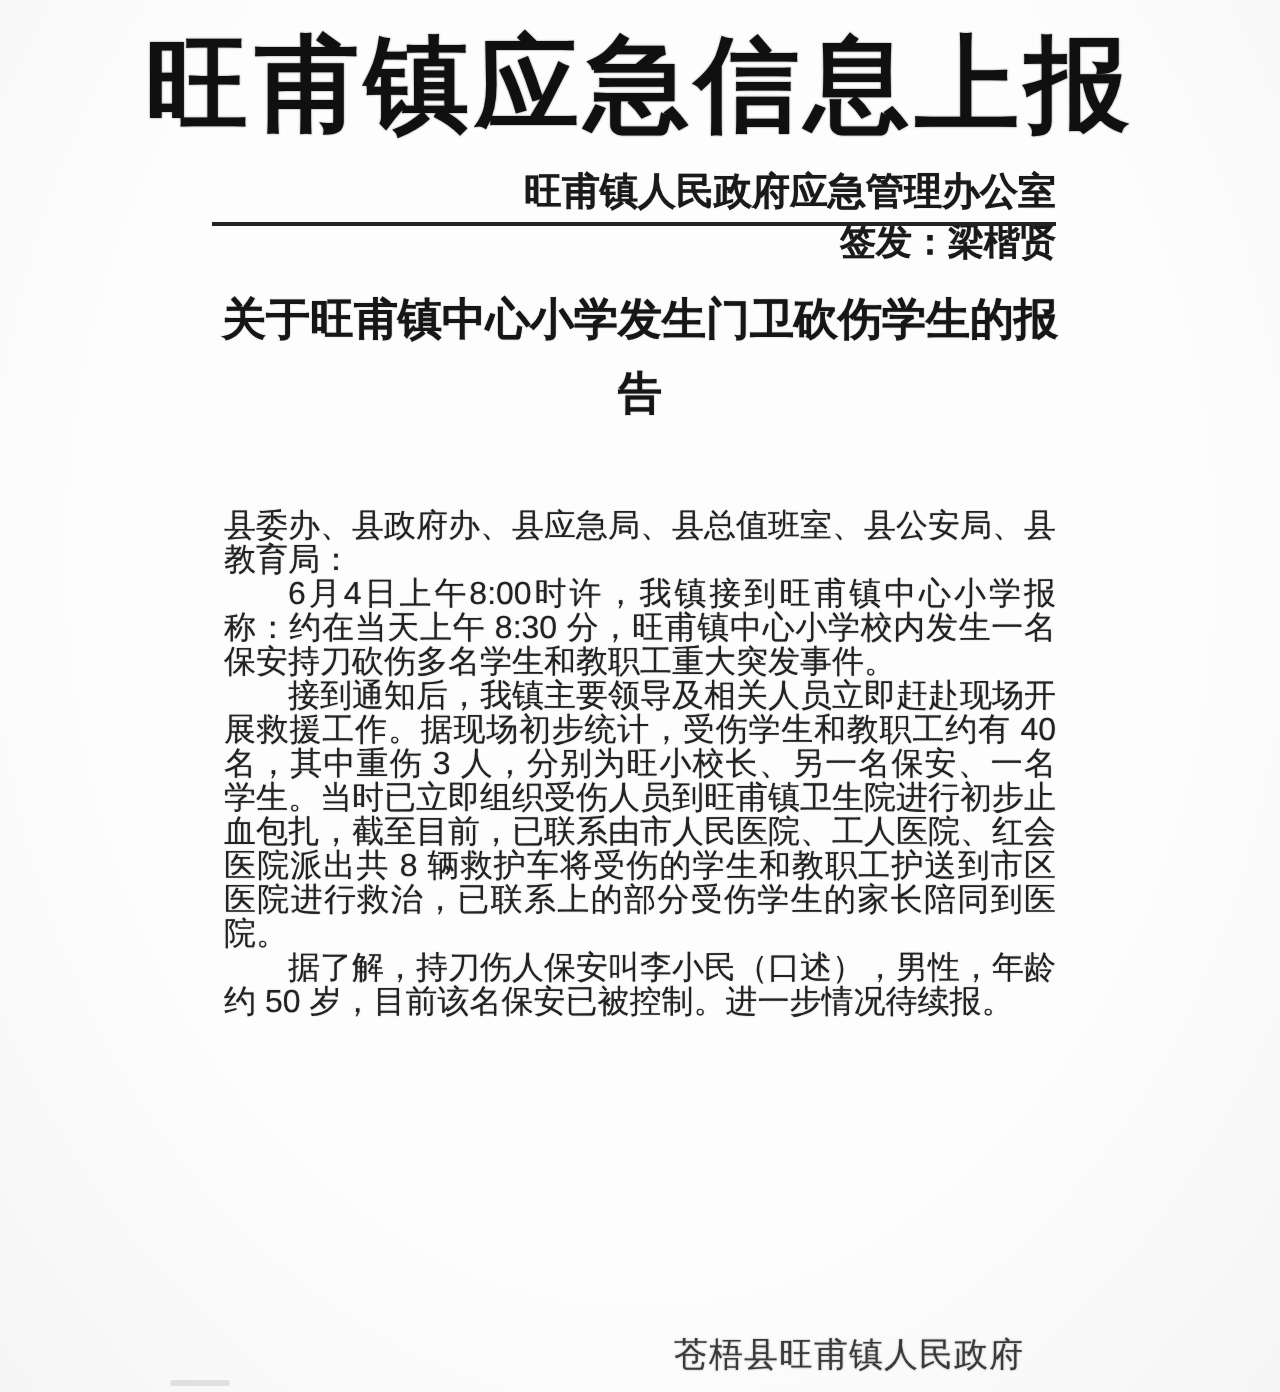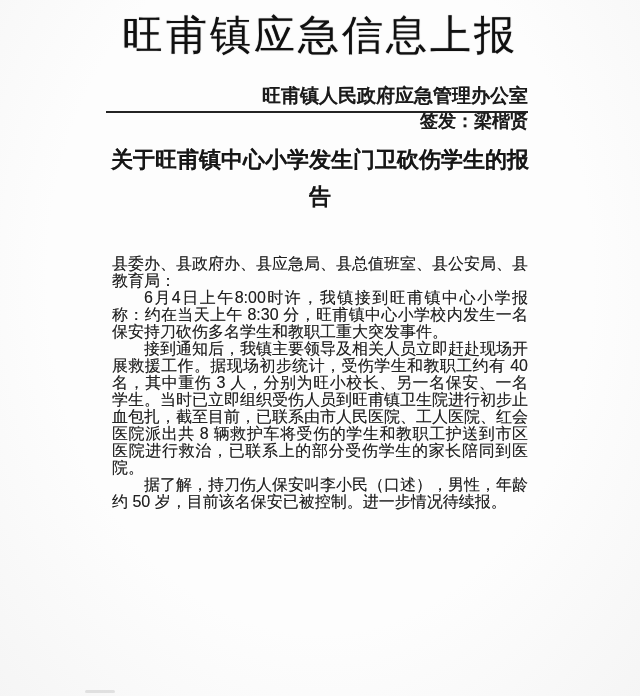--- a/index.html
+++ b/index.html
@@ -20,22 +20,22 @@
   }
   
   .masthead-title {
     position: absolute;
     top: 8px;
     left: 0;
     right: 0;
     margin: 0;
     text-align: center;
     font-family: "Liberation Serif", serif;
-    font-weight: normal;
-    font-size: 41px;
+    font-weight: bold;
+    font-size: 52px;
     letter-spacing: 3px;
     color: #101010;
     text-shadow: 0 0 1px rgba(0,0,0,0.55);
   }
   .issuer-row {
     position: absolute;
     top: 83px;
     left: 108px;
     width: 420px;
     display: flex;
@@ -122,16 +122,17 @@
 
   <h2 class="report-title">关于旺甫镇中心小学发生门卫砍伤学生的报告</h2>
 
   <div class="report-body">
     <p class="recipients">县委办、县政府办、县应急局、县总值班室、县公安局、县教育局：</p>
     <p class="para">6月4日上午8:00时许，我镇接到旺甫镇中心小学报称：约在当天上午 8:30 分，旺甫镇中心小学校内发生一名保安持刀砍伤多名学生和教职工重大突发事件。</p>
     <p class="para">接到通知后，我镇主要领导及相关人员立即赶赴现场开展救援工作。据现场初步统计，受伤学生和教职工约有 40 名，其中重伤 3 人，分别为旺小校长、另一名保安、一名学生。当时已立即组织受伤人员到旺甫镇卫生院进行初步止血包扎，截至目前，已联系由市人民医院、工人医院、红会医院派出共 8 辆救护车将受伤的学生和教职工护送到市区医院进行救治，已联系上的部分受伤学生的家长陪同到医院。</p>
     <p class="para">据了解，持刀伤人保安叫李小民（口述），男性，年龄约 50 岁，目前该名保安已被控制。进一步情况待续报。</p>
   </div>
 
+  <p class="signature">苍梧县旺甫镇人民政府</p>
 
   <div class="smudge"></div>
 
 </div>
 
 </body></html>

